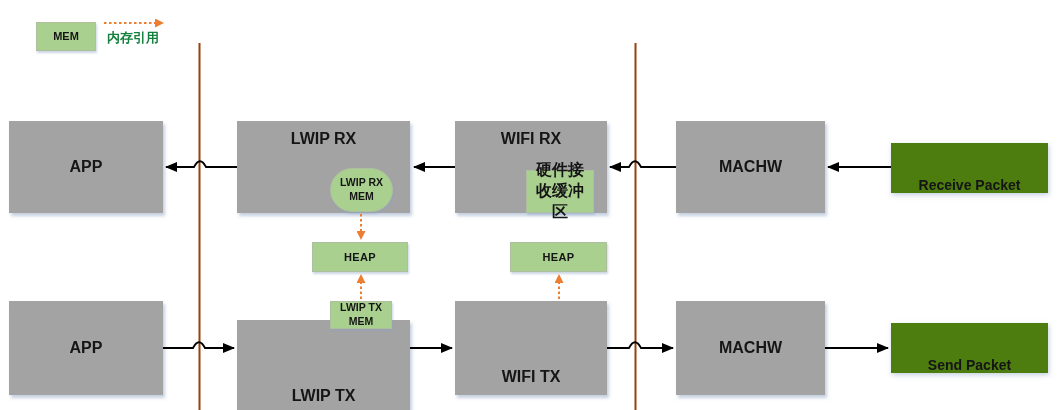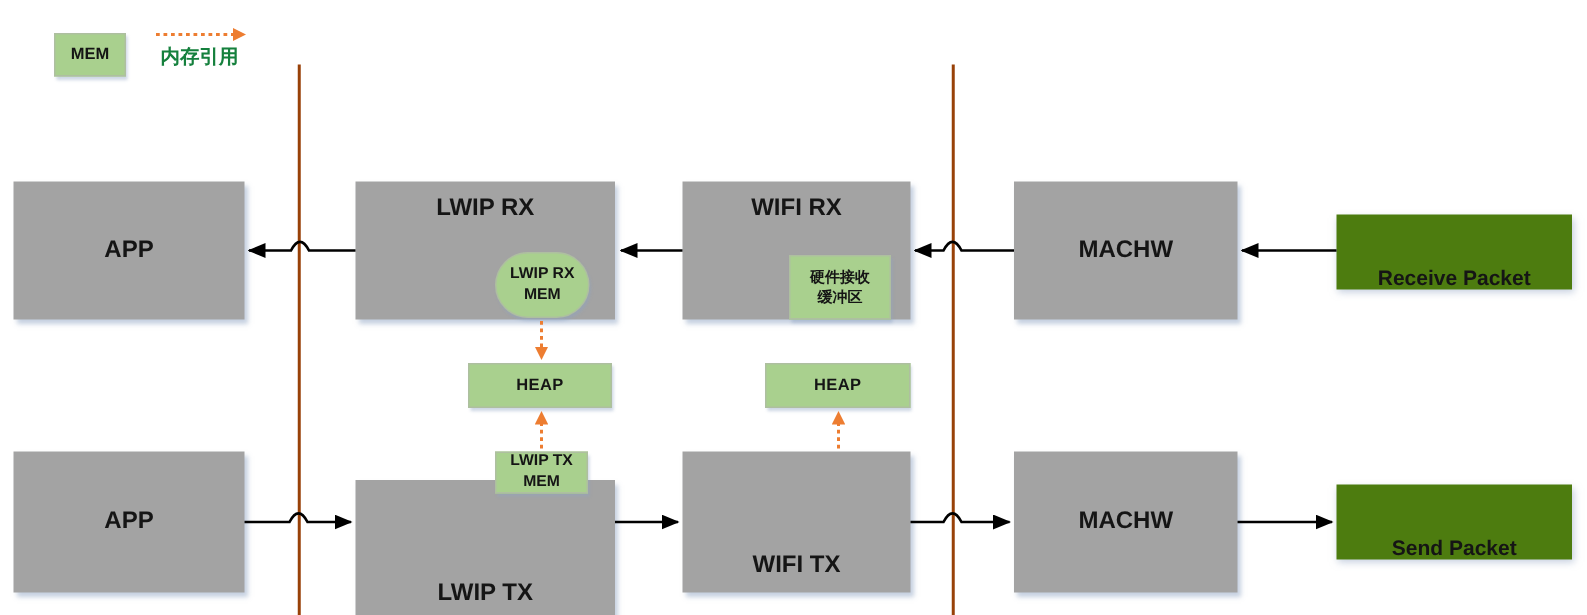--- a/index.html
+++ b/index.html
@@ -15,41 +15,41 @@
     background:#a3a3a3;font-size:16px;
     box-shadow:2px 3px 3px rgba(141,164,196,.5);
   }
   .gray.label-top{align-items:flex-start;padding-top:9px;}
   .gray.label-bottom{align-items:flex-end;padding-bottom:9px;}
   .green{
     background:#A9D08E;border:1px solid #aebfa0;
     box-shadow:1px 2px 2px rgba(141,164,196,.45);
     font-size:10.5px;line-height:1.3;
   }
-  .green.cn{font-size:10px;}
+  .green.cn{font-size:16px;}
   .heap{font-size:11px;letter-spacing:.3px;}
   .white{
     background:#4d7c0f;font-size:14px;
     box-shadow:1px 2px 5px rgba(150,168,196,.55);
     align-items:flex-end;
   }
   .legend-label{
     position:absolute;left:107px;top:29px;width:70px;
     color:#15803d;font-weight:bold;font-size:13px;
   }
   .wrap-narrow{display:inline-block;width:52px;}
   .wrap-cn{display:inline-block;width:48px;}
   svg.overlay{position:absolute;left:0;top:0;pointer-events:none;}
 </style>
 </head>
 <body>
 
 <div class="canvas">
 
-  <div class="box green" style="left:36px;top:22px;width:48px;height:29px;font-size:11px;justify-content:center;">
+  <div class="box green" style="left:36px;top:22px;width:60px;height:29px;font-size:11px;justify-content:center;">
     <span>MEM</span>
   </div>
   <div class="legend-label">内存引用</div>
 
   <div class="box gray" style="left:9px;top:121px;width:154px;height:92px;">
     <span>APP</span>
   </div>
   <div class="box gray label-top" style="left:237px;top:121px;width:173px;height:92px;">
     <span>LWIP RX</span>
   </div>

